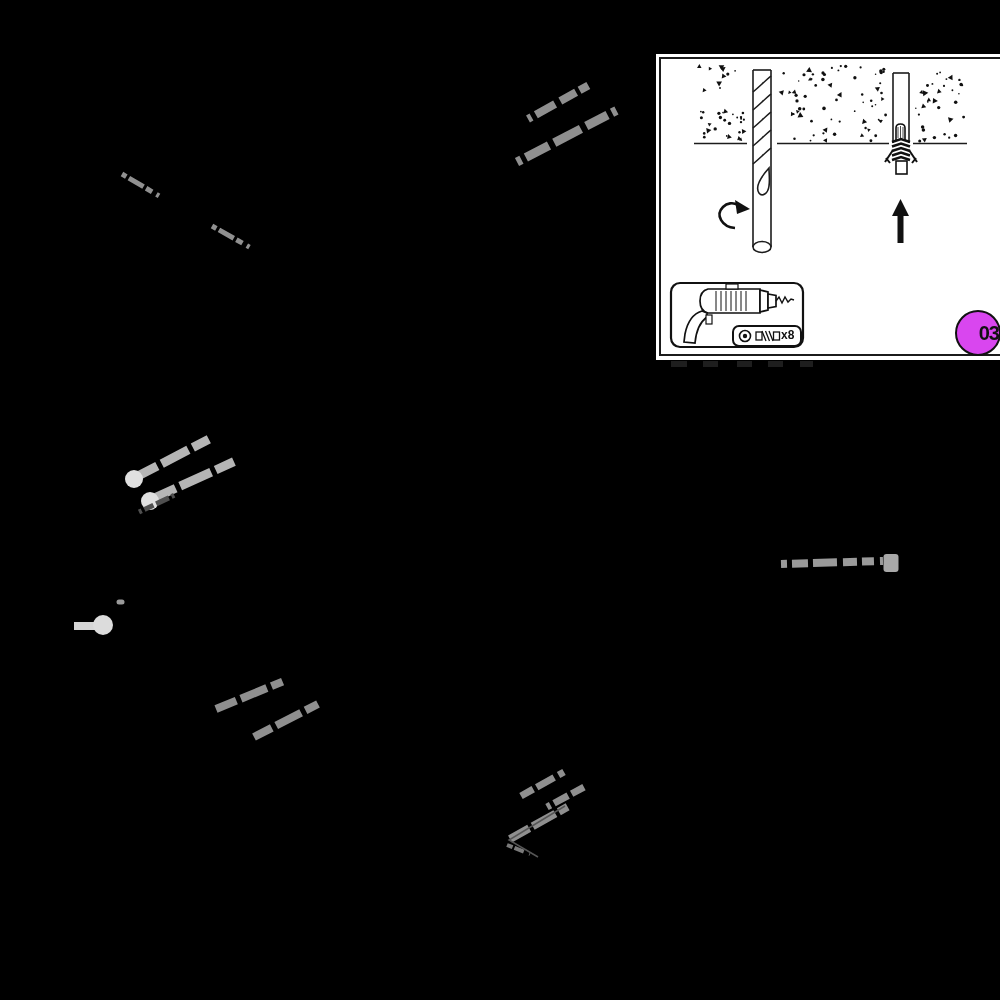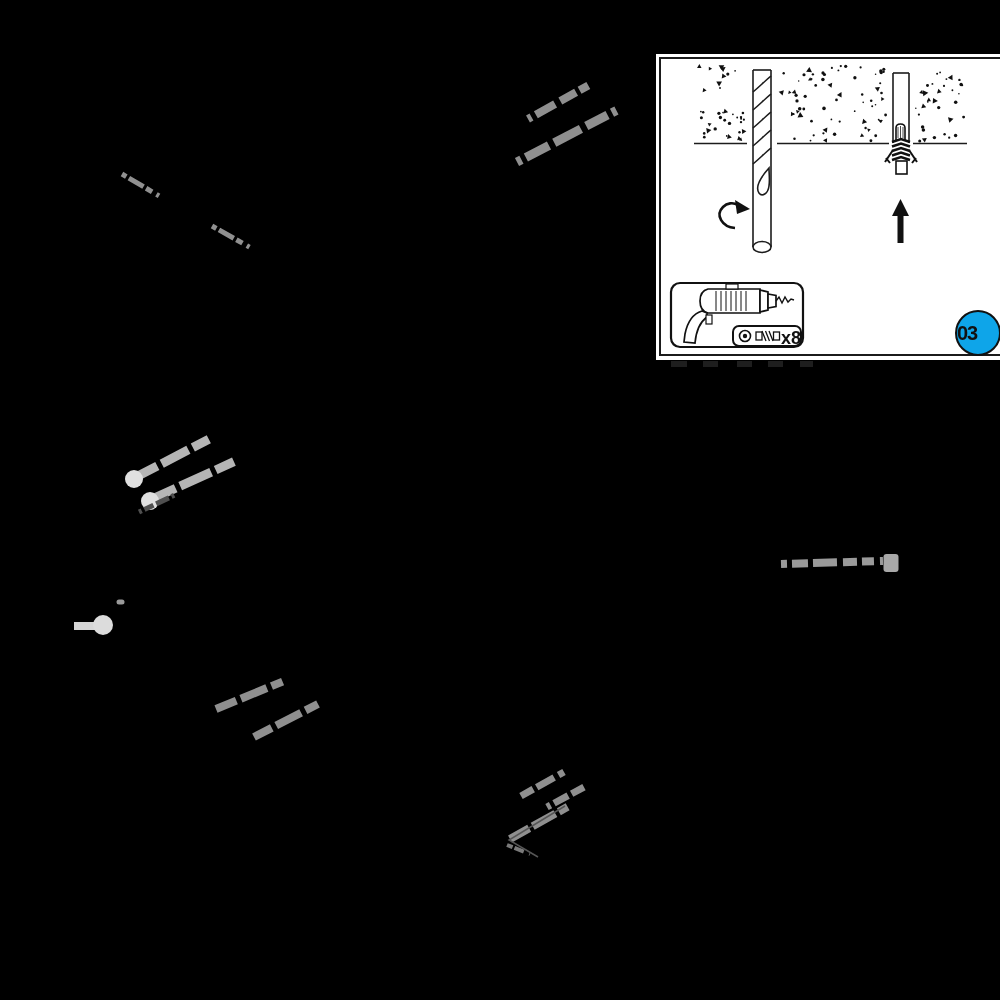--- a/index.html
+++ b/index.html
@@ -2,23 +2,23 @@
 <html><head>
 <meta charset="utf-8">
 <style>
   html,body{margin:0;padding:0;background:#000;}
   .canvas{position:relative;width:1000px;height:1000px;background:#000;overflow:hidden;
           font-family:"Liberation Sans",sans-serif;}
   .panel{position:absolute;left:656px;top:54px;width:344px;height:306px;background:#fff;z-index:1;}
   .panel-border{position:absolute;left:3px;top:3px;right:-4px;bottom:4px;border:2.5px solid #1b1b1b;}
   svg.art{position:absolute;left:0;top:0;z-index:3;pointer-events:none;}
   .badge{position:absolute;left:955px;top:310px;width:42px;height:42px;border:2.5px solid #111;
-         border-radius:50%;background:#0ea5e9;display:flex;align-items:center;justify-content:flex-start;
+         border-radius:50%;background:#d946ef;display:flex;align-items:center;justify-content:flex-end;
          font-size:20px;font-weight:600;letter-spacing:-1px;color:#111;z-index:4;}
-  .qty{position:absolute;left:781px;top:328px;font-size:18px;font-weight:800;color:#111;z-index:4;}
+  .qty{position:absolute;left:781px;top:328px;font-size:12px;font-weight:800;color:#111;z-index:4;}
 </style>
 </head>
 <body>
 
 <div class="canvas">
 
   <div class="panel">
     <div class="panel-border"></div>
   </div>
 

